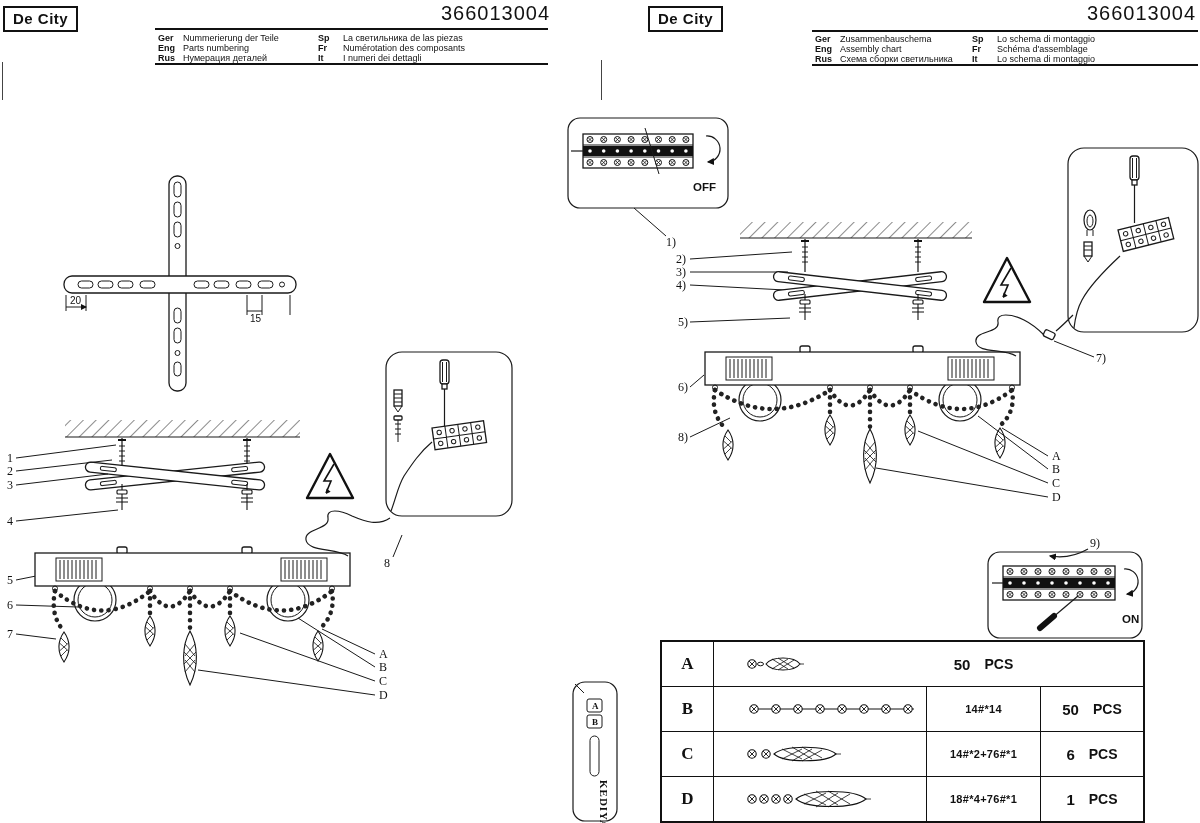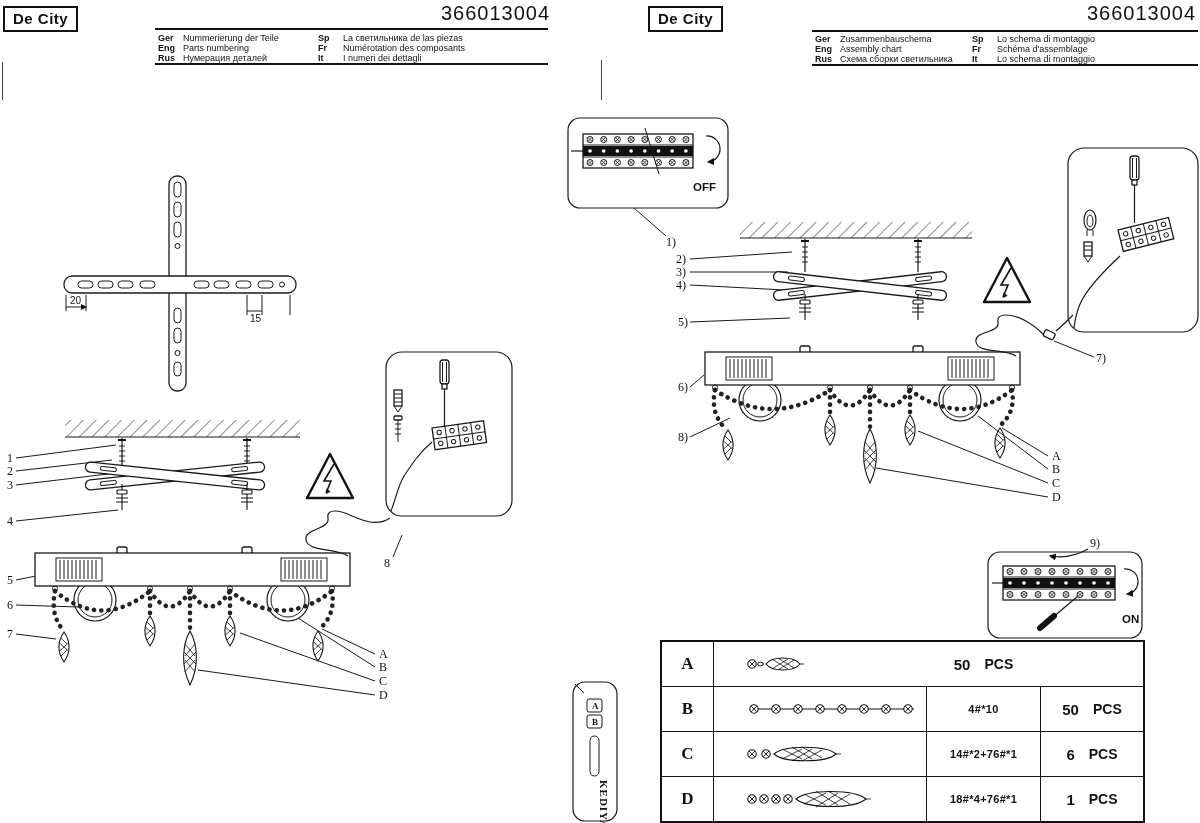--- a/index.html
+++ b/index.html
@@ -586,21 +586,21 @@
           <use href="#bead" x="12" y="13"></use>
             <use href="#bead" x="34" y="13"></use>
             <use href="#bead" x="56" y="13"></use>
             <use href="#bead" x="78" y="13"></use>
             <use href="#bead" x="100" y="13"></use>
             <use href="#bead" x="122" y="13"></use>
             <use href="#bead" x="144" y="13"></use>
             <use href="#bead" x="166" y="13"></use>
         </svg>
       </div>
-      <div class="pt-spec">4#*10</div>
+      <div class="pt-spec">14#*14</div>
       <div class="pt-qty">
           <span class="num">50</span>
           <span class="unit">PCS</span>
         </div>
     </div>
     <div class="pt-row">
       <div class="pt-id">C</div>
       <div class="pt-icon">
         <svg width="150" height="26" viewBox="0 0 150 26">
           <use href="#bead" x="10" y="13"></use>

